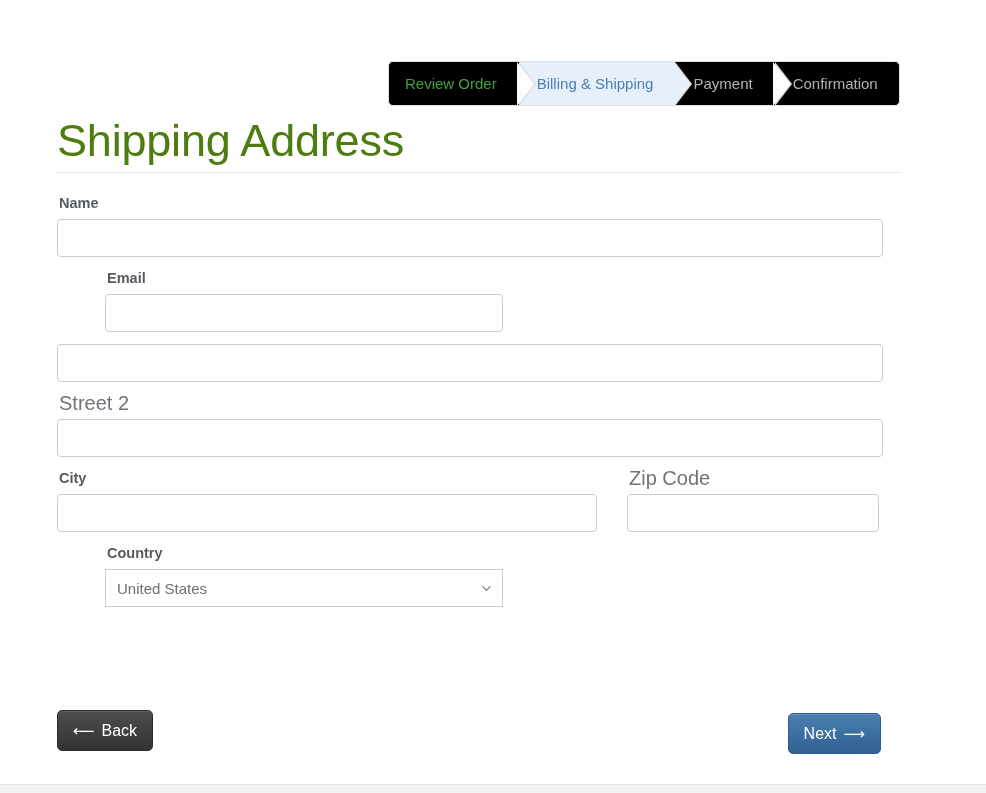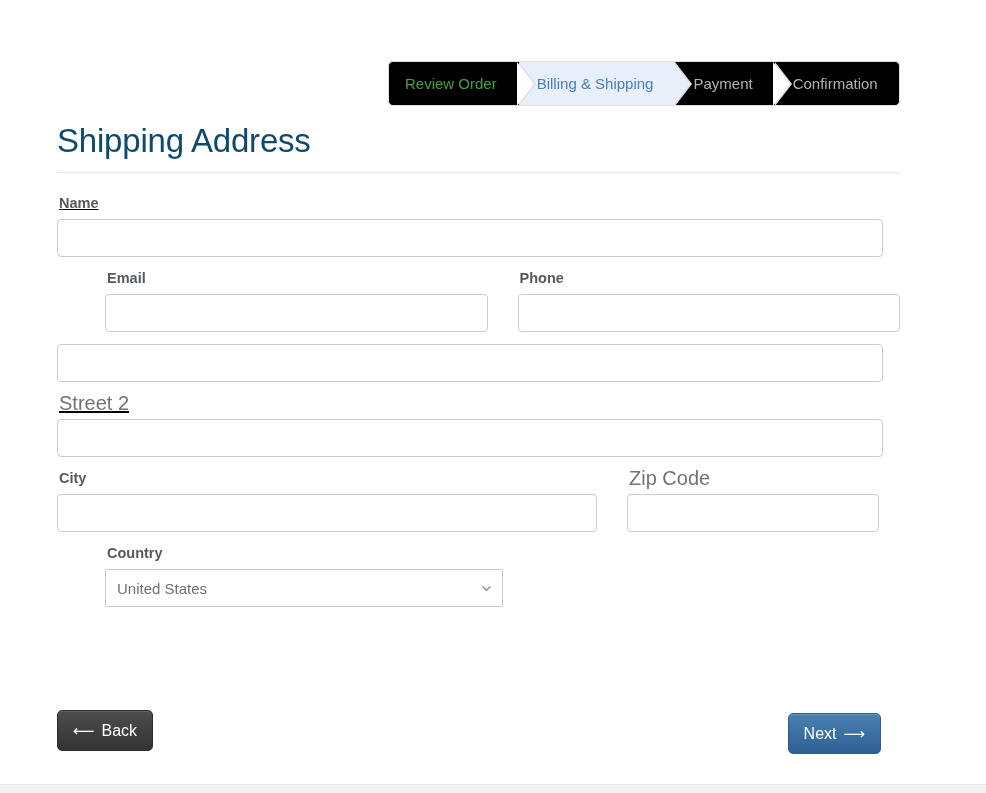--- a/index.html
+++ b/index.html
@@ -92,23 +92,23 @@
   .step.active .step-label { color: #4a7fb5; }
   .step.active .chev-inner { border-left-color: #e7f0fa; }
   .step.todo .step-label { color: #b3b3b3; }
   .step.last .step-label { padding-right: 18px; }
 
   
   .page-title {
     position: absolute;
     left: 57px;
     top: 118px;
-    font-size: 33px;
+    font-size: 45px;
     font-weight: 400;
-    color: #0c4a6e;
+    color: #4d7c0f;
     letter-spacing: -0.2px;
     margin: 0;
     line-height: 45px;
   }
   .title-rule {
     position: absolute;
     left: 57px;
     top: 172px;
     width: 843px;
     height: 1px;
@@ -179,21 +179,21 @@
     position: absolute;
     right: 12px;
     top: 15px;
     width: 9px;
     height: 9px;
     pointer-events: none;
   }
   .sel-wrap .chevron svg { display: block; }
 
   
-  .w-full { width: 826px; text-decoration: underline; }
+  .w-full { width: 826px; }
   .w-half { width: 398px; margin-left: 48px; }
   .w-city { width: 540px; }
   .w-zip  { width: 252px; }
 
   
   .btn-row {
     position: absolute;
     left: 57px;
     top: 710px;
     width: 843px;
@@ -275,24 +275,20 @@
     <div class="row">
       <div class="field w-full">
         <label class="fl">Name</label>
         <input class="ti" type="text" value="" placeholder="" style="">
       </div>
     </div>
 
     <div class="row">
       <div class="field w-half">
         <label class="fl">Email</label>
-        <input class="ti" type="text" value="" placeholder="" style="">
-      </div>
-      <div class="field w-half">
-        <label class="fl">Phone</label>
         <input class="ti" type="text" value="" placeholder="" style="">
       </div>
     </div>
 
     <div class="row">
       <div class="field w-full">
         <input class="ti" type="text" value="" placeholder="" style="">
       </div>
     </div>
 

